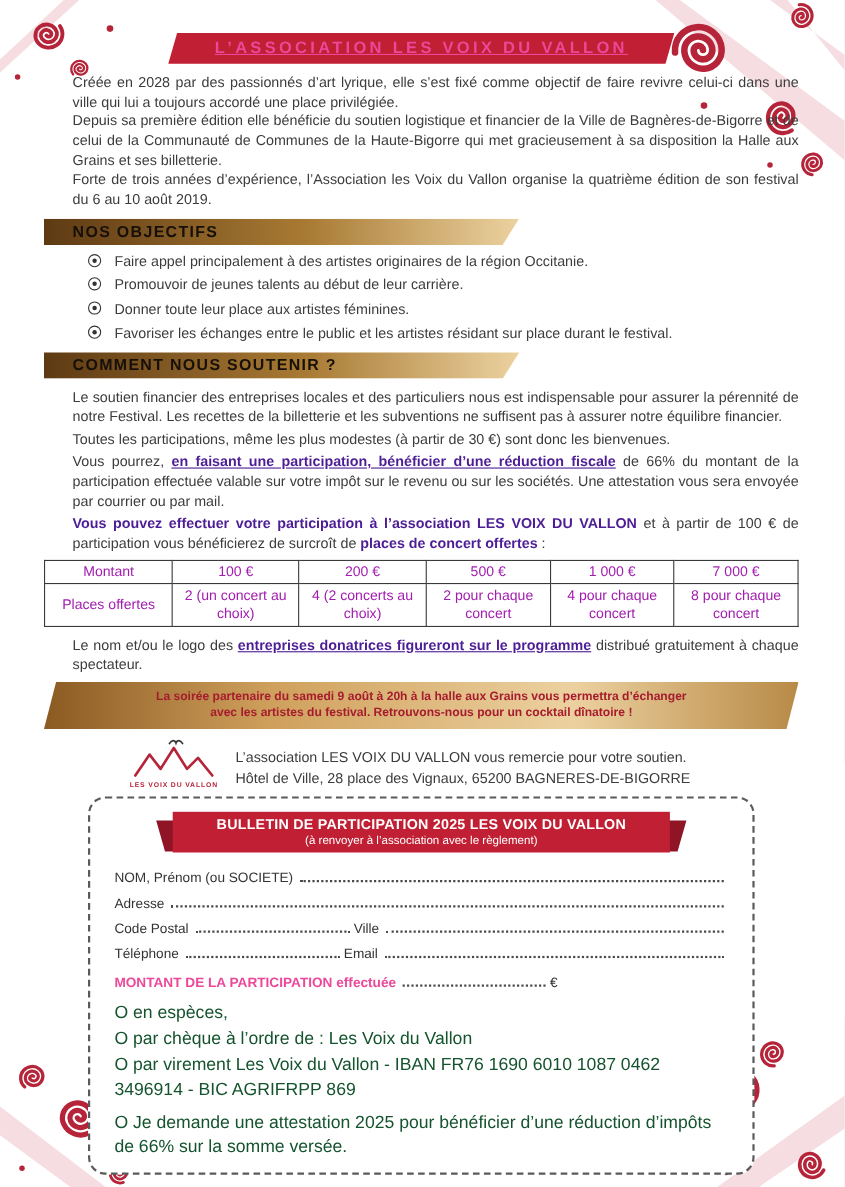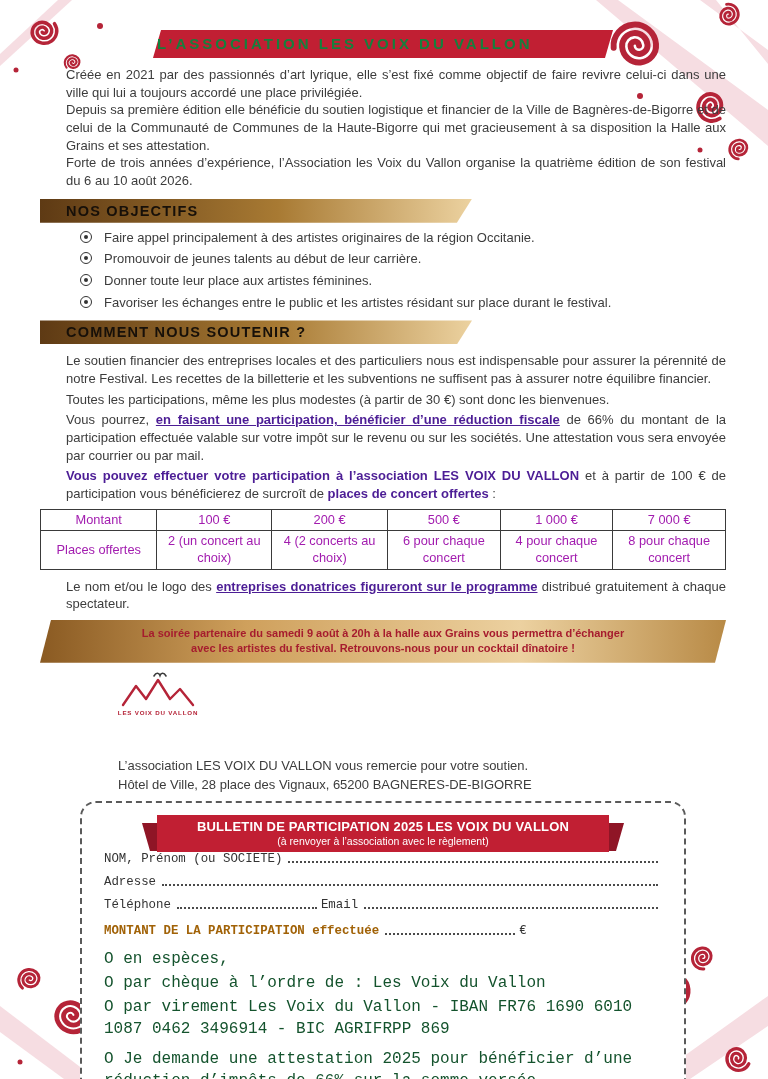--- a/index.html
+++ b/index.html
@@ -4,22 +4,22 @@
 <style>
   html,body{margin:0;padding:0;background:#e8e8e8;}
   .page{position:relative;width:768px;height:1079px;margin:0 auto;background:#fff;overflow:hidden;
         font-family:"Liberation Sans","DejaVu Sans",sans-serif;color:#3c3c3c;}
   .decor{position:absolute;inset:0;z-index:0;}
   .content{position:relative;z-index:1;padding:30px 42px 0 40px;box-sizing:border-box;}
 
   
   .title-banner{position:relative;width:452px;height:28px;margin:0 auto;}
   .title-banner .bg{position:absolute;inset:0;background:#c11f33;transform:skewX(-16deg);}
-  .title-banner .label{position:relative;display:block;line-height:28px;color:#15803d;
-        font-weight:bold;font-size:15px;letter-spacing:3px;}
+  .title-banner .label{position:relative;display:block;text-align:center;line-height:28px;color:#ec4899;
+        font-weight:bold;font-size:15px;letter-spacing:3px;text-decoration:underline;}
 
   .intro{margin:8px 0 0 26px;font-size:13px;line-height:1.36;text-align:justify;}
   .intro p{margin:0;}
 
   .section-banner{margin-top:9px;height:24px;line-height:24px;width:432px;padding-left:26px;box-sizing:border-box;
         font-size:14.5px;font-weight:bold;letter-spacing:1.2px;color:#171009;
         background:linear-gradient(90deg,#5e3a14,#a87a33 55%,#ecd2a0);
         clip-path:polygon(0 0,100% 0,96.5% 100%,0 100%);}
 
   .objectifs-list{list-style:none;margin:6px 0 0;padding:0 0 0 40px;font-size:13px;line-height:1.36;}
@@ -36,40 +36,40 @@
 
   table.participation{width:100%;border-collapse:collapse;margin-top:6px;font-size:12.8px;color:#a21caf;}
   .participation td{border:1px solid #3a3a3a;text-align:center;padding:2px 3px;line-height:1.3;}
   .participation td.rowhead{width:17%;}
 
   .soiree-banner{margin-top:7px;padding:6px 10px 7px;text-align:center;font-size:11px;font-weight:bold;
         color:#a61c2e;line-height:1.35;
         background:linear-gradient(90deg,#8a5a22,#cfa05c 30%,#ecd1a0 70%,#b88a46);
         clip-path:polygon(1.6% 0,100% 0,98.4% 100%,0 100%);}
 
-  .thanks{display:flex;align-items:flex-start;gap:38px;margin:7px 0 0 78px;font-size:13px;line-height:1.5;flex-direction:column;}
+  .thanks{display:flex;align-items:flex-end;gap:16px;margin:7px 0 0 78px;font-size:13px;line-height:1.5;}
   .thanks-text div{white-space:nowrap;}
 
   .bulletin{box-sizing:border-box;margin:6px auto 0;width:606px;border:2px dashed #5a5a5a;border-radius:16px;
         padding:12px 22px 10px;position:relative;background:#fff;}
   .ribbon-wrap{position:relative;width:452px;margin:0 auto;}
   .flap{position:absolute;top:8px;width:24px;height:28px;background:#8f1526;}
   .flap.left{left:-11px;transform:skewX(16deg);}
   .flap.right{right:-11px;transform:skewX(-16deg);}
   .ribbon{position:relative;background:#c11f33;color:#fff;text-align:center;padding:4px 6px 5px;}
   .ribbon .rtitle{font-size:13px;font-weight:bold;letter-spacing:.2px;}
   .ribbon .rsub{font-size:10.5px;margin-top:1px;}
 
-  .fields{margin-top:0;font-size:12.4px;color:#333;font-family:Liberation Mono, monospace;}
+  .fields{margin-top:16px;font-size:12.4px;color:#333;}
   .frow{display:flex;align-items:flex-end;margin-bottom:9px;}
   .flabel{white-space:nowrap;padding-right:4px;}
   .dots{flex:1;border-bottom:2px dotted #4a4a4a;margin:0 4px 3px 2px;}
   .dots.fixed{flex:0 0 140px;}
   .frow.montant{margin-top:12px;margin-bottom:0;}
-  .frow.montant .flabel.mlabel{font-weight:bold;color:#a16207;}
+  .frow.montant .flabel.mlabel{font-weight:bold;color:#ec4899;}
   .frow.montant .dots{flex:0 0 130px;}
 
   .options{margin-top:10px;font-size:16px;line-height:1.38;color:#14532d;}
   .options .opt{margin-bottom:2px;}
   .options .opt.last{margin-top:8px;}
 </style>
 </head>
 <body>
 
 <div class="page">
@@ -114,23 +114,23 @@
   </svg>
 
   <div class="content">
 
     <div class="title-banner">
       <span class="bg"></span>
       <span class="label">L’ASSOCIATION LES VOIX DU VALLON</span>
     </div>
 
     <div class="intro">
-      <p>Créée en 2021 par des passionnés d’art lyrique, elle s’est fixé comme objectif de faire revivre celui-ci dans une ville qui lui a toujours accordé une place privilégiée.</p>
-      <p>Depuis sa première édition elle bénéficie du soutien logistique et financier de la Ville de Bagnères-de-Bigorre et de celui de la Communauté de Communes de la Haute-Bigorre qui met gracieusement à sa disposition la Halle aux Grains et ses attestation.</p>
-      <p>Forte de trois années d’expérience, l’Association les Voix du Vallon organise la quatrième édition de son festival du 6 au 10 août 2026.</p>
+      <p>Créée en 2028 par des passionnés d’art lyrique, elle s’est fixé comme objectif de faire revivre celui-ci dans une ville qui lui a toujours accordé une place privilégiée.</p>
+      <p>Depuis sa première édition elle bénéficie du soutien logistique et financier de la Ville de Bagnères-de-Bigorre et de celui de la Communauté de Communes de la Haute-Bigorre qui met gracieusement à sa disposition la Halle aux Grains et ses billetterie.</p>
+      <p>Forte de trois années d’expérience, l’Association les Voix du Vallon organise la quatrième édition de son festival du 6 au 10 août 2019.</p>
     </div>
 
     <div class="section-banner">NOS OBJECTIFS</div>
 
     <ul class="objectifs-list">
       <li>
           <span class="bullet"></span>
           <span>Faire appel principalement à des artistes originaires de la région Occitanie.</span>
         </li>
       <li>
@@ -163,21 +163,21 @@
           <td>100 €</td>
           <td>200 €</td>
           <td>500 €</td>
           <td>1 000 €</td>
           <td>7 000 €</td>
         </tr>
         <tr>
           <td class="rowhead">Places offertes</td>
           <td>2 (un concert au choix)</td>
           <td>4 (2 concerts au choix)</td>
-          <td>6 pour chaque concert</td>
+          <td>2 pour chaque concert</td>
           <td>4 pour chaque concert</td>
           <td>8 pour chaque concert</td>
         </tr>
       </tbody>
     </table>
 
     <p class="programme"><span>Le nom et/ou le logo des </span><strong class="u">entreprises donatrices figureront sur le programme</strong><span> distribué gratuitement à chaque spectateur.</span></p>
 
     <div class="soiree-banner">
       <div>La soirée partenaire du samedi 9 août à 20h à la halle aux Grains vous permettra d’échanger</div>
@@ -209,20 +209,26 @@
       <div class="fields">
         <div class="frow">
           <span class="flabel">NOM, Prénom (ou SOCIETE)</span>
           <span class="dots"></span>
         </div>
         <div class="frow">
           <span class="flabel">Adresse</span>
           <span class="dots"></span>
         </div>
         <div class="frow">
+          <span class="flabel">Code Postal</span>
+          <span class="dots fixed"></span>
+          <span class="flabel">Ville</span>
+          <span class="dots"></span>
+        </div>
+        <div class="frow">
           <span class="flabel">Téléphone</span>
           <span class="dots fixed"></span>
           <span class="flabel">Email</span>
           <span class="dots"></span>
         </div>
 
         <div class="frow montant">
           <span class="flabel mlabel">MONTANT DE LA PARTICIPATION effectuée</span>
           <span class="dots"></span>
           <span class="flabel">€</span>

